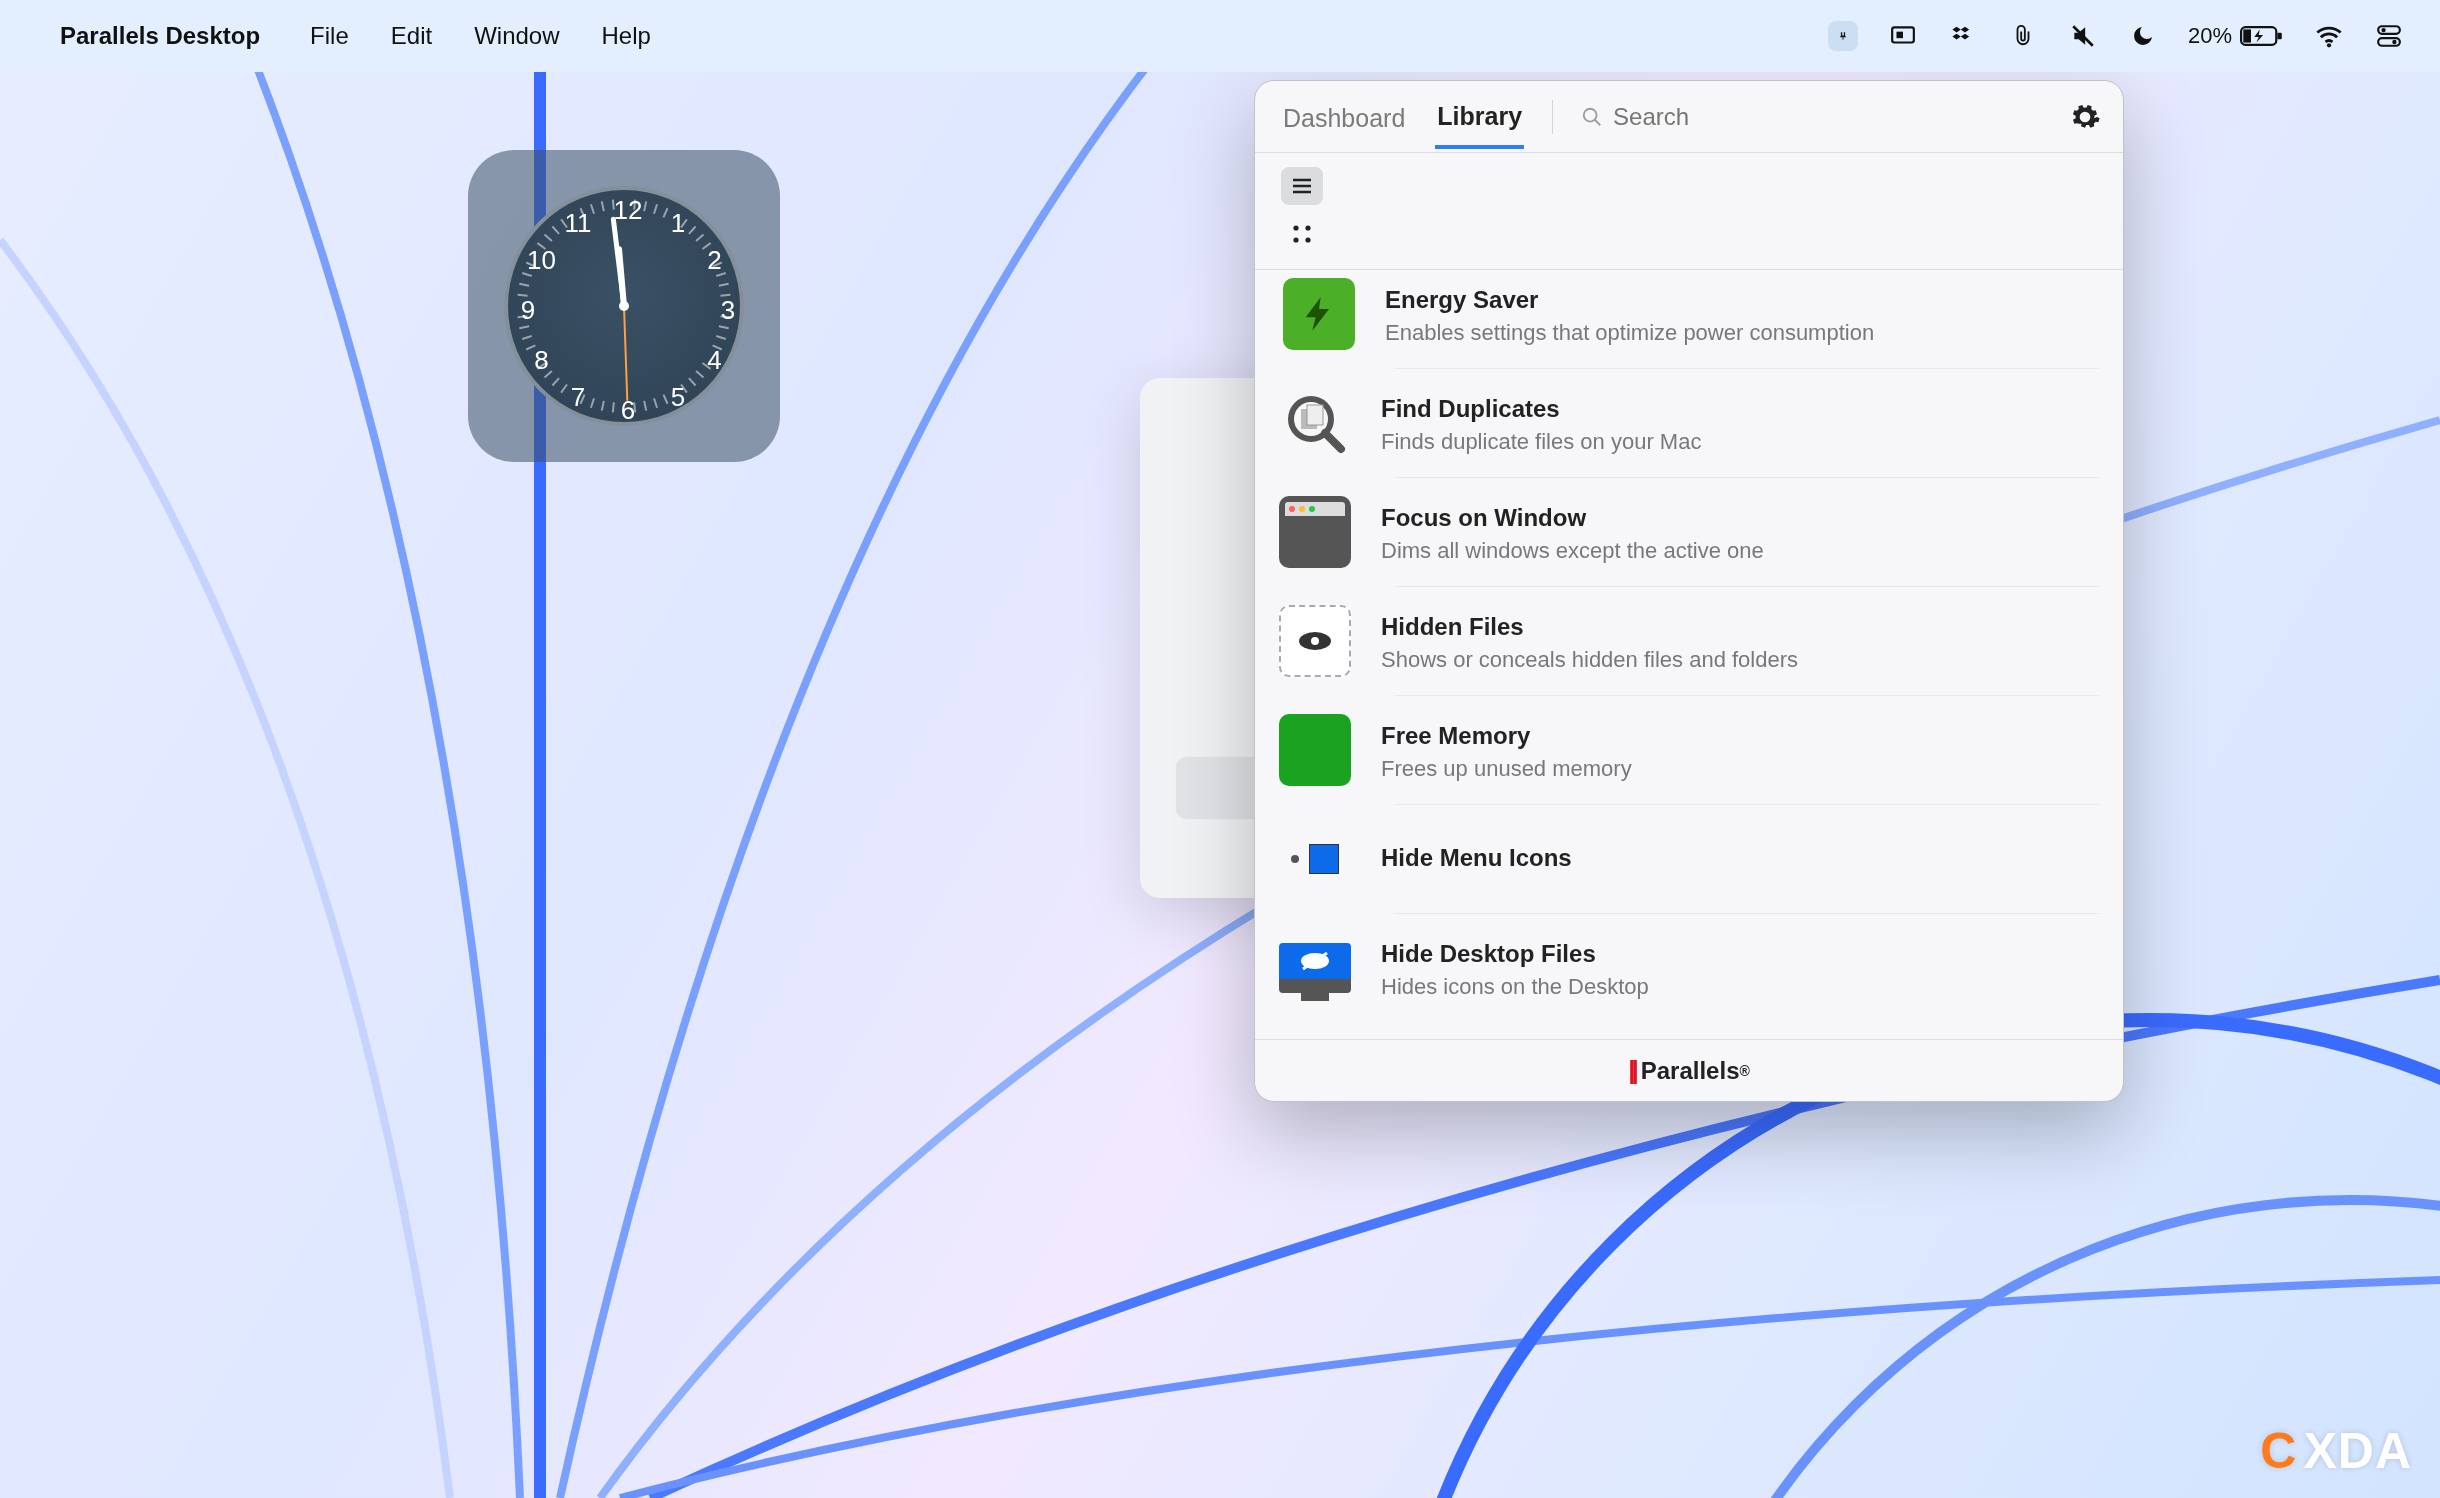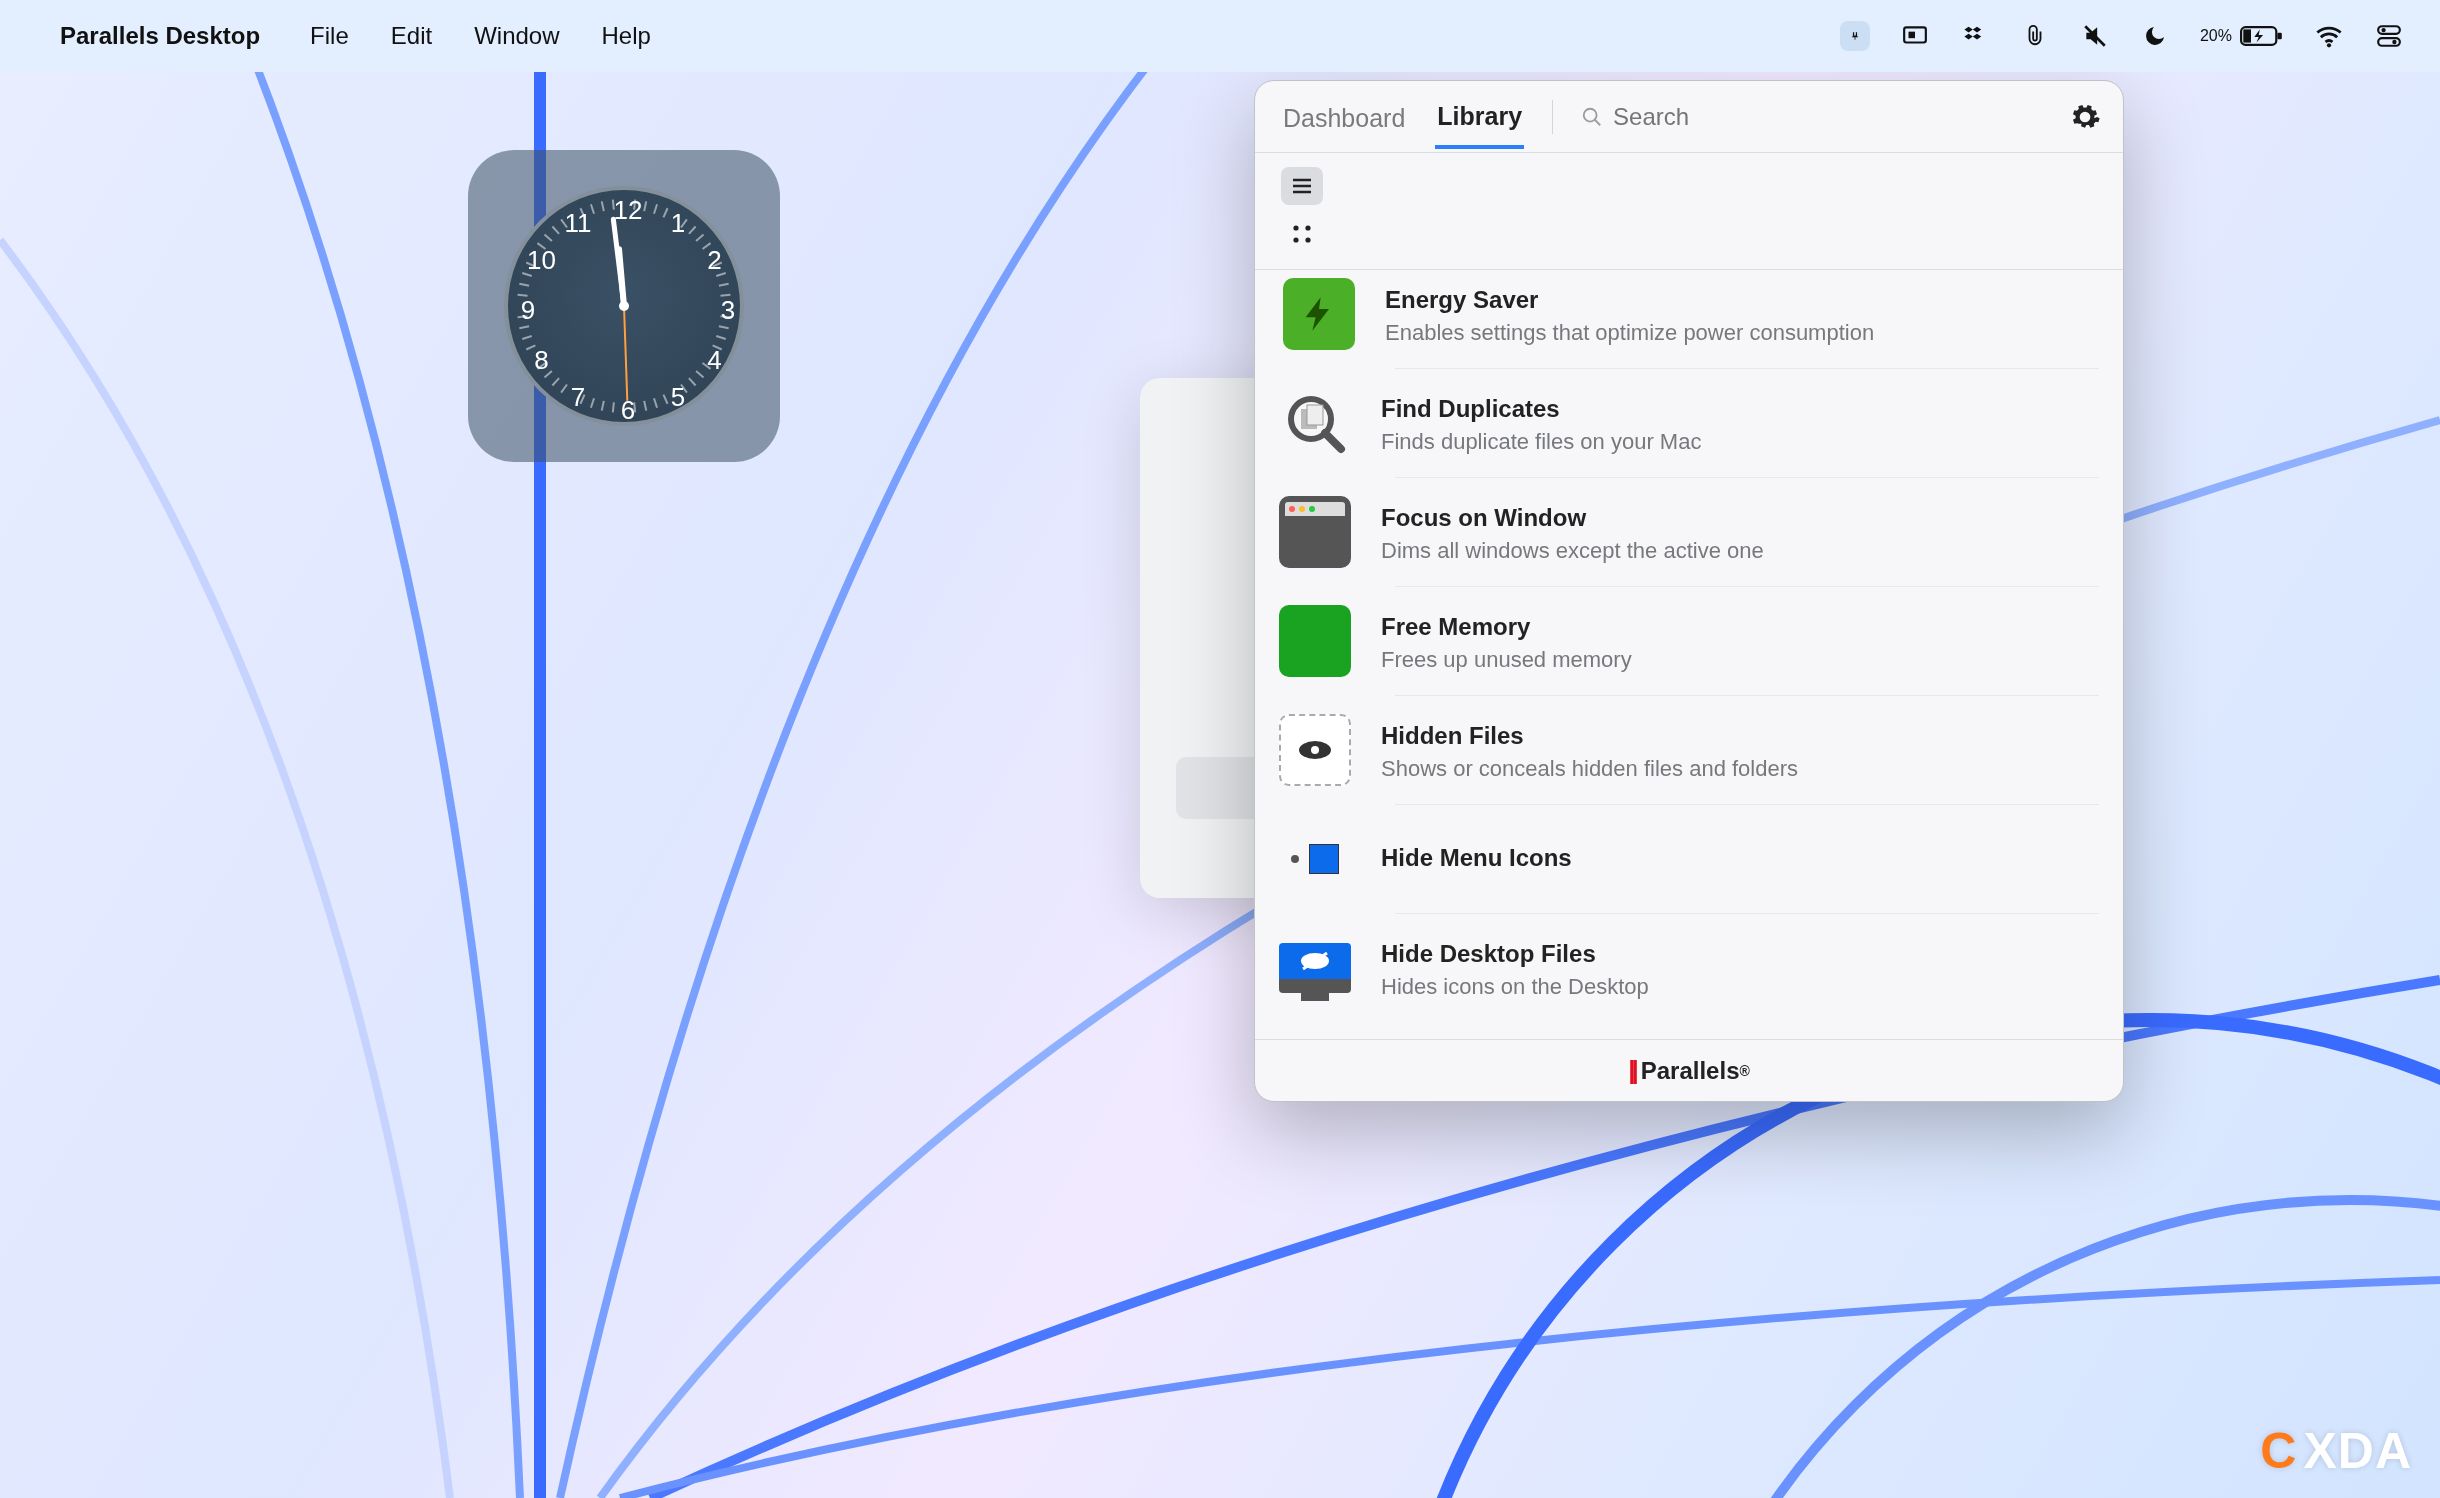--- a/index.html
+++ b/index.html
@@ -23,21 +23,21 @@
   display: flex;
   align-items: center;
   padding: 0 36px 0 32px;
   font-size: 24px;
   color: #111;
 }
 .menubar .apple { font-size: 34px; margin-right: 28px; }
 .menubar .appname { font-weight: 700; margin-right: 50px; }
 .menubar .menu-item { margin-right: 42px; }
 .menubar .right { margin-left: auto; display:flex; align-items:center; gap: 30px; }
-.menubar .right .batt { display:flex; align-items:center; gap:8px; font-size:16px; }
+.menubar .right .batt { display:flex; align-items:center; gap:8px; font-size:22px; }
 .menubar .ico { width:30px; height:30px; display:flex; align-items:center; justify-content:center; }
 .menubar .pill { background:#ccdef4; border-radius:8px; padding:4px 10px; }
 .mb-icon { fill:#111; }
 
 
 .clock-widget {
   position:absolute; z-index:2;
   left: 468px; top: 150px;
   width: 312px; height: 312px;
   background: rgba(60,80,100,.55);
@@ -403,43 +403,43 @@
         <div class="dot" style="left:20px;background:#febc2e"></div>
         <div class="dot" style="left:30px;background:#28c840"></div>
       </div>
       <div class="meta">
         <div class="title">Focus on Window</div>
         <div class="desc">Dims all windows except the active one</div>
       </div>
     </div>
 
     <div class="row">
+      <div class="thumb th-hidden">
+        <svg width="36" height="22" viewBox="0 0 36 22" style="position:absolute;left:50%;top:50%;transform:translate(-50%,-50%)">
+            <ellipse cx="18" cy="11" rx="16" ry="9" fill="#333"></ellipse>
+            <circle cx="18" cy="11" r="4" fill="#fff"></circle>
+          </svg>
+      </div>
+      <div class="meta">
+        <div class="title">Hidden Files</div>
+        <div class="desc">Shows or conceals hidden files and folders</div>
+      </div>
+    </div>
+
+    <div class="row">
       <div class="thumb th-mem">
         <span></span>
           <span></span>
           <span></span>
           <span></span>
           <span></span>
       </div>
       <div class="meta">
         <div class="title">Free Memory</div>
         <div class="desc">Frees up unused memory</div>
-      </div>
-    </div>
-
-    <div class="row">
-      <div class="thumb th-hidden">
-        <svg width="36" height="22" viewBox="0 0 36 22" style="position:absolute;left:50%;top:50%;transform:translate(-50%,-50%)">
-            <ellipse cx="18" cy="11" rx="16" ry="9" fill="#333"></ellipse>
-            <circle cx="18" cy="11" r="4" fill="#fff"></circle>
-          </svg>
-      </div>
-      <div class="meta">
-        <div class="title">Hidden Files</div>
-        <div class="desc">Shows or conceals hidden files and folders</div>
       </div>
     </div>
 
     <div class="row">
       <div class="thumb th-menu" style="background:transparent">
         <span class="dot"></span>
           <span class="sq"></span>
       </div>
       <div class="meta">
         <div class="title">Hide Menu Icons</div>

